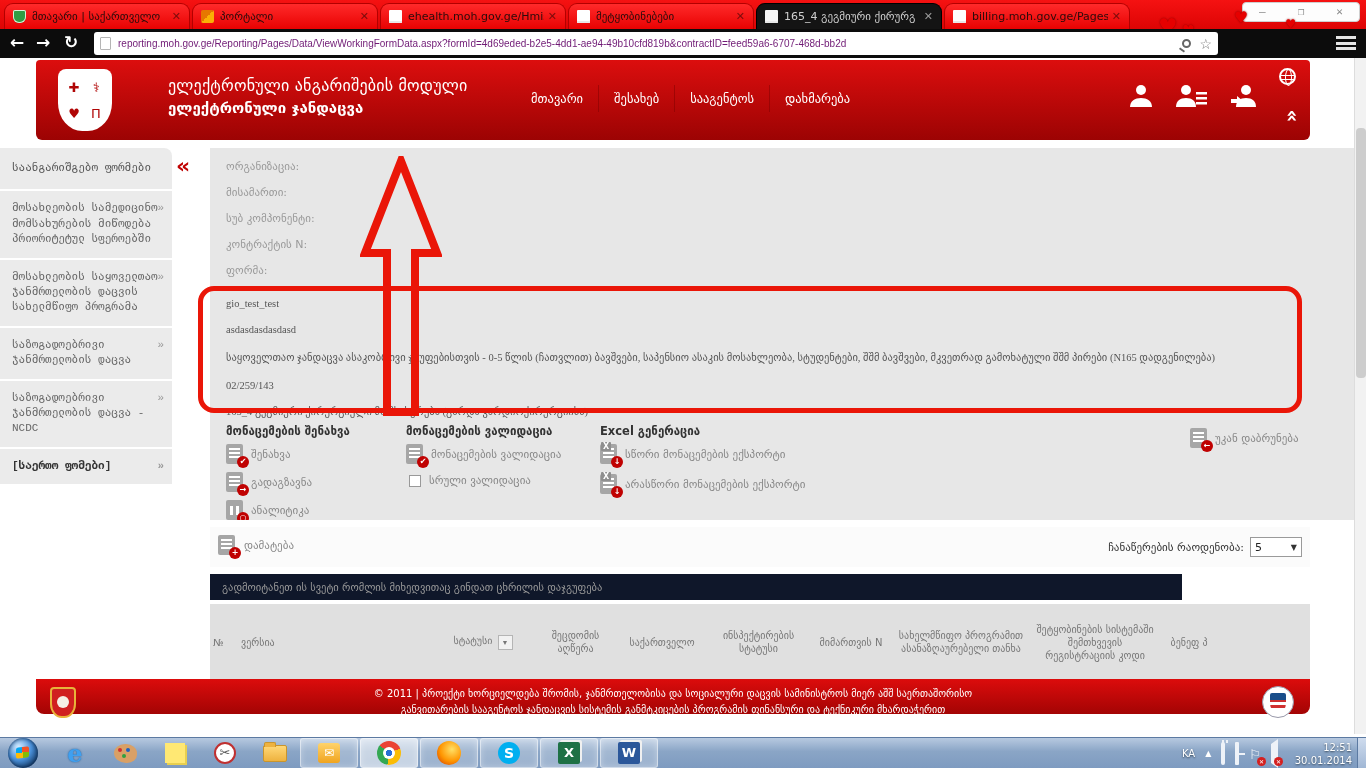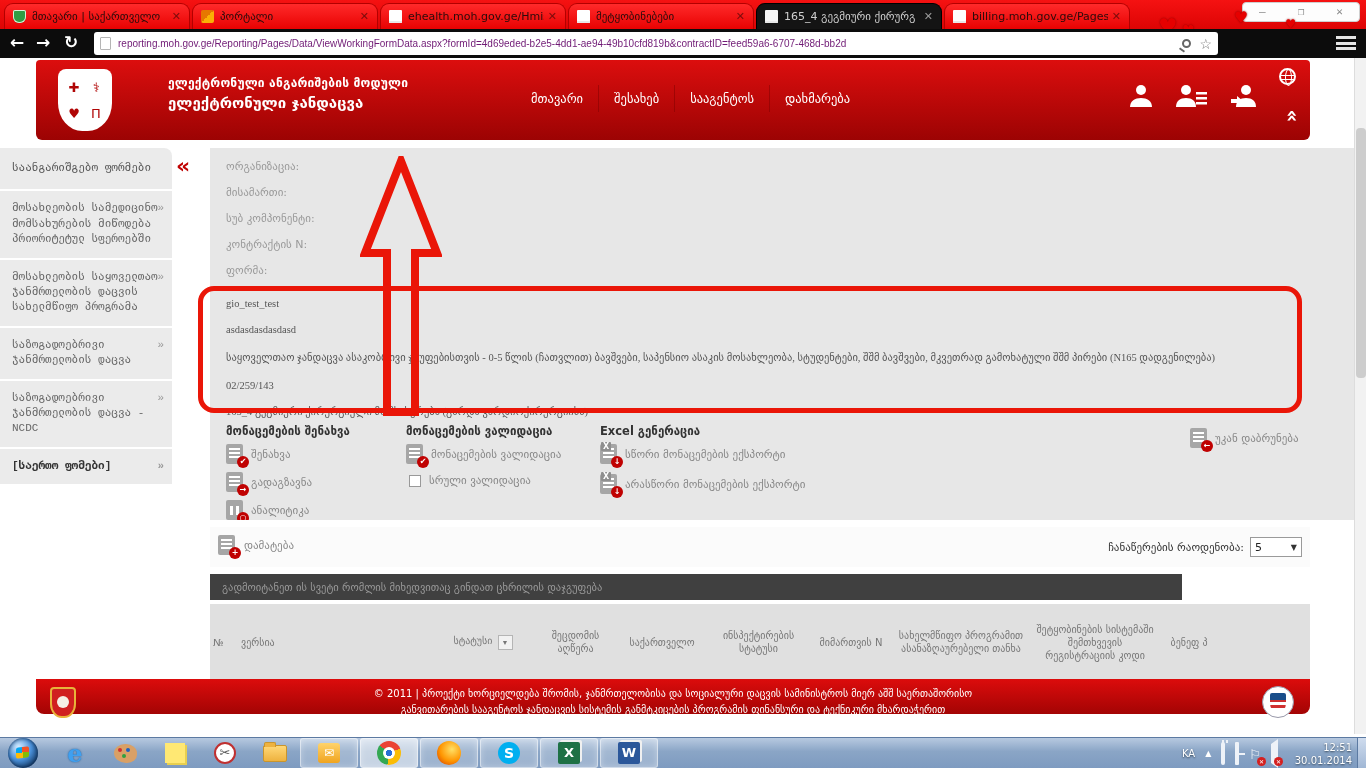--- a/index.html
+++ b/index.html
@@ -43,21 +43,21 @@
     border-top:3px solid #e5e5e5; border-bottom:3px solid #e5e5e5; }
   .menu3::after { content:""; display:block; margin-top:3px; height:3px; background:#e5e5e5; }
 
   
   .site-header { position:absolute; left:36px; top:60px; width:1274px; height:80px; border-radius:4px 4px 6px 6px;
     background:linear-gradient(#dc0e0e,#9c0303); }
   .logo { position:absolute; left:22px; top:9px; width:54px; height:62px; background:#fff;
     border-radius:8px 8px 45% 45%; display:grid; grid-template-columns:1fr 1fr; grid-template-rows:1fr 1fr; padding:5px; }
   .logo span { display:flex; align-items:center; justify-content:center; font-size:13px; color:#b00505; }
   .site-title { position:absolute; left:132px; top:16px; color:#fff; }
-  .site-title .l1 { font-size:12px; font-weight:bold; letter-spacing:.2px; }
+  .site-title .l1 { font-size:16px; font-weight:normal; letter-spacing:.2px; }
   .site-title .l2 { font-size:15px; font-weight:bold; margin-top:4px; }
   .mainnav { position:absolute; left:480px; top:25px; display:flex; }
   .mainnav .nav-item { color:#fff; font-size:12.5px; padding:6px 15px; border-left:1px solid rgba(120,0,0,.45); cursor:pointer; }
   .mainnav .nav-item:first-child { border-left:none; }
   .hdr-icons { position:absolute; right:50px; top:22px; display:flex; gap:22px; }
   .hdr-icons svg { cursor:pointer; }
   .globe { position:absolute; right:14px; top:8px; width:17px; height:17px; border:2px solid #fff; border-radius:50%; cursor:pointer; }
   .globe::before { content:""; position:absolute; left:4px; top:-1px; width:5px; height:15px; border:1px solid #fff; border-radius:50%; }
   .globe::after { content:""; position:absolute; left:-1px; top:5px; width:15px; height:3px; border-top:1px solid #fff; border-bottom:1px solid #fff; }
   .chevup { position:absolute; right:10px; top:44px; color:#fff; font-size:20px; font-weight:bold;
@@ -96,21 +96,21 @@
   .anno-arrow { position:absolute; left:360px; top:156px; z-index:5; pointer-events:none; }
 
   
   .addrow { position:absolute; left:210px; top:527px; width:1100px; height:40px; background:#fbfbfb; }
   .add-btn { position:absolute; left:8px; top:8px; display:flex; align-items:center; gap:9px; font-size:11px; color:#888; cursor:pointer; }
   .records { position:absolute; right:8px; top:10px; display:flex; align-items:center; gap:6px; font-size:11px; color:#333; }
   .select { width:52px; height:20px; background:#fff; border:1px solid #9a9a9a; display:flex; align-items:center;
     padding:0 4px; font-size:11px; color:#222; cursor:pointer; }
   .select .sv { flex:1; }
   .select .sa { font-size:8px; color:#333; }
-  .hintbar { position:absolute; left:210px; top:574px; width:972px; height:26px; background:#404040;
+  .hintbar { position:absolute; left:210px; top:574px; width:972px; height:26px; background:#0f172a;
     font-size:10.5px; color:#999; display:flex; align-items:center; padding:0 12px; }
   .thead { position:absolute; left:210px; top:604px; width:1100px; height:76px; background:#e0e0e0;
     display:flex; align-items:center; overflow:hidden; }
   .th { font-size:10px; color:#777; text-align:center; line-height:1.3; padding:0 3px; flex:0 0 auto; cursor:pointer; }
   .th.left { text-align:left; }
   .filterbox { display:inline-block; width:15px; height:15px; background:#f2f2f2; border:1px solid #b5b5b5;
     font-size:7px; color:#777; line-height:14px; vertical-align:middle; margin-left:5px; cursor:pointer; }
 
   
   .footer { position:absolute; left:36px; top:679px; width:1274px; height:35px; border-radius:0 0 8px 8px;

